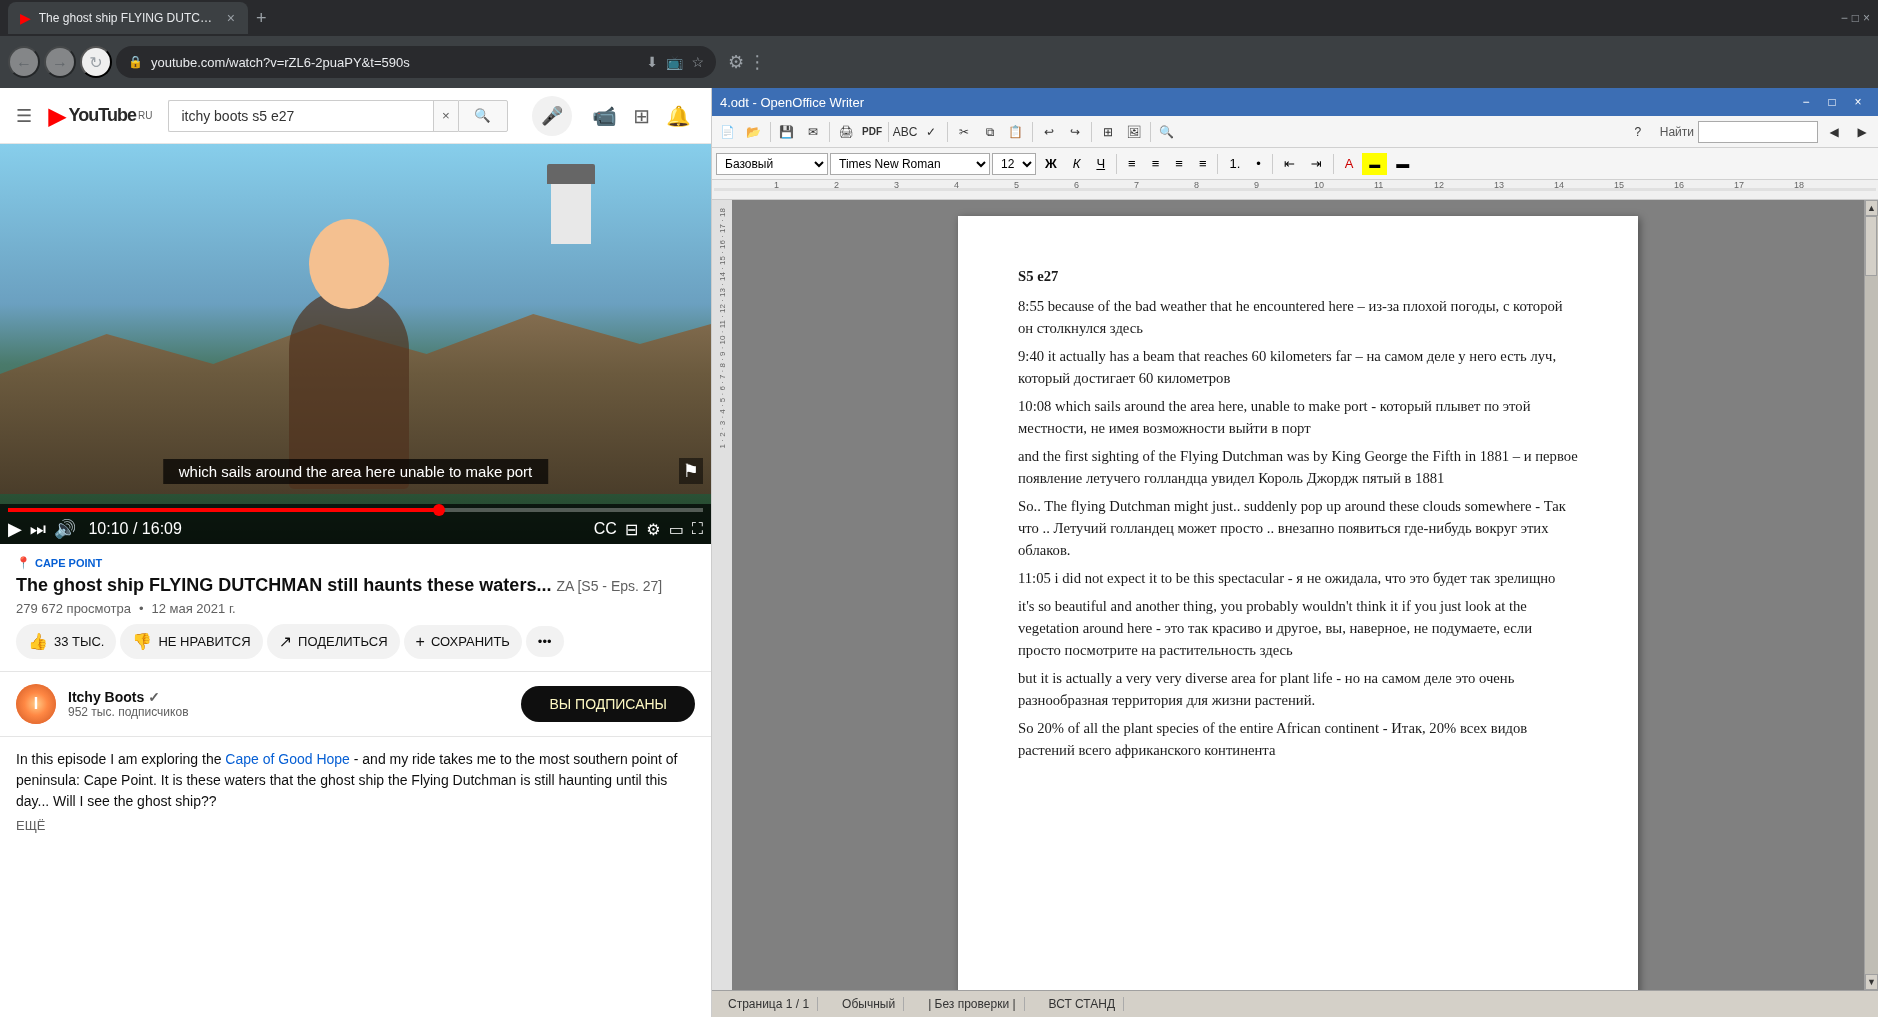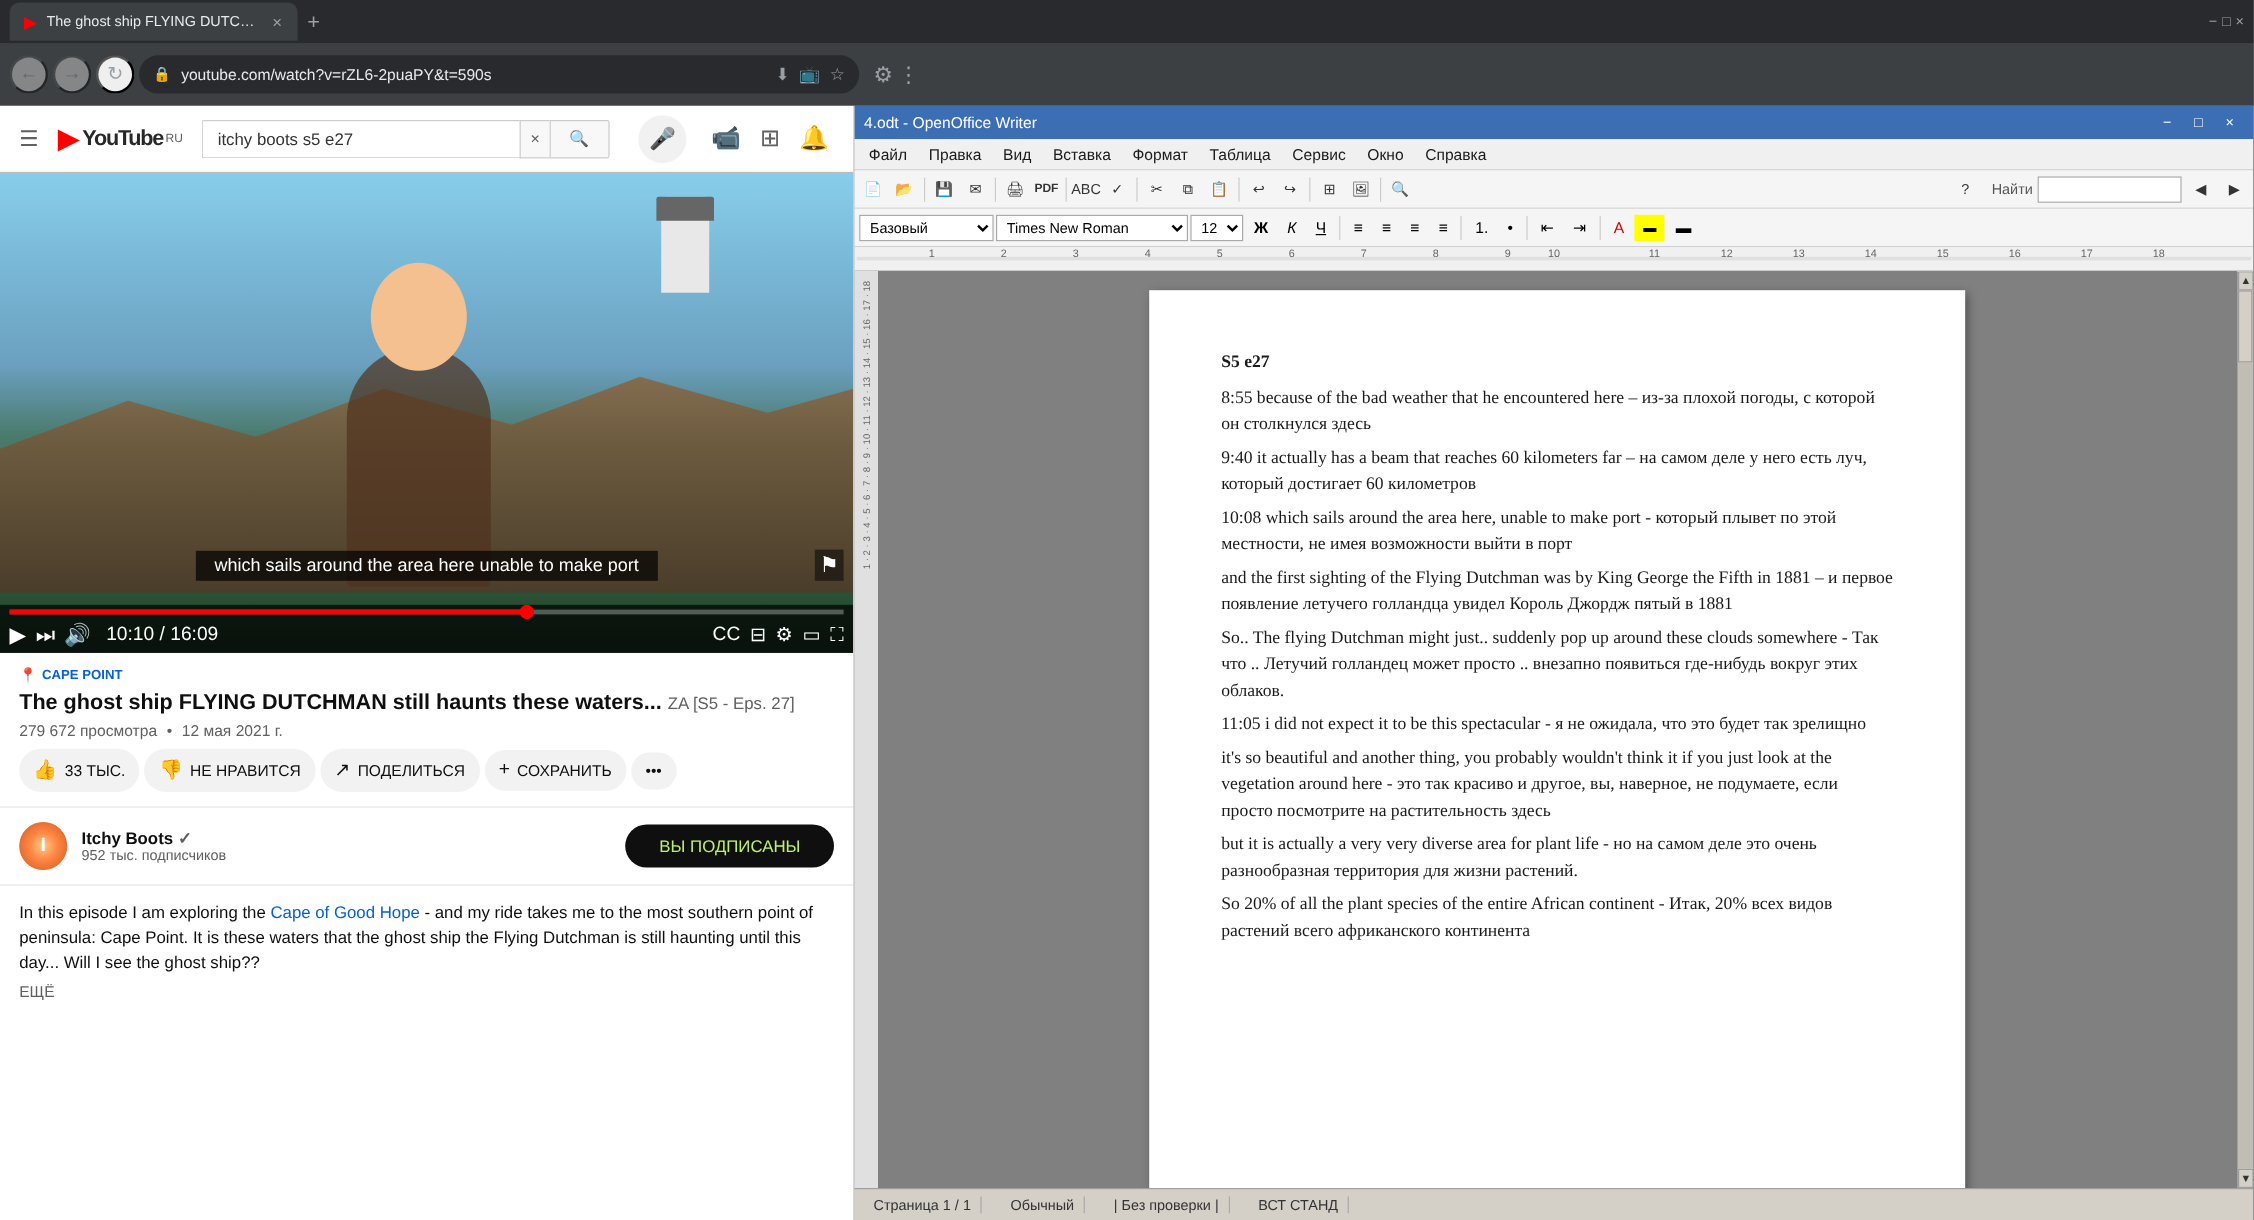--- a/index.html
+++ b/index.html
@@ -64,21 +64,21 @@
     .action-btn { display: flex; align-items: center; gap: 6px; padding: 8px 12px; border-radius: 20px; border: none; background: #f2f2f2; cursor: pointer; font-size: 13px; color: #0f0f0f; font-family: Arial; }
     .action-btn-icon { font-size: 16px; }
 
     
     .channel-row { display: flex; align-items: center; padding: 12px 16px; gap: 12px; border-top: 1px solid #e5e5e5; border-bottom: 1px solid #e5e5e5; }
     .channel-avatar { width: 40px; height: 40px; border-radius: 50%; background: linear-gradient(135deg, #ff9a56, #ff6b35); display: flex; align-items: center; justify-content: center; color: #fff; font-size: 16px; font-weight: bold; flex-shrink: 0; overflow: hidden; }
     .channel-details { flex: 1; }
     .channel-name { font-size: 14px; font-weight: 600; color: #0f0f0f; display: flex; align-items: center; gap: 4px; }
     .channel-check { color: #606060; font-size: 14px; }
     .channel-subs { font-size: 12px; color: #606060; }
-    .subscribe-btn { background: #0f0f0f; color: #bef264; border: none; padding: 10px 28px; border-radius: 20px; font-size: 14px; font-weight: 500; cursor: pointer; white-space: nowrap; }
+    .subscribe-btn { background: #0f0f0f; color: #fef9c3; border: none; padding: 10px 28px; border-radius: 20px; font-size: 14px; font-weight: 500; cursor: pointer; white-space: nowrap; }
 
     
     .video-description { padding: 12px 16px; font-size: 14px; color: #0f0f0f; line-height: 1.5; }
     .yt-link { color: #065fd4; cursor: pointer; }
     .desc-more { color: #606060; cursor: pointer; font-size: 13px; display: block; margin-top: 4px; }
 
     
     .writer-panel { flex: 1; display: flex; flex-direction: column; background: #e8e8e8; overflow: hidden; }
 
     
@@ -300,31 +300,20 @@
 
     <div class="writer-titlebar">
       <span class="writer-title">4.odt - OpenOffice Writer</span>
       <div class="writer-winbtns">
         <button class="win-btn">−</button>
         <button class="win-btn">□</button>
         <button class="win-btn win-btn-close">×</button>
       </div>
     </div>
 
-    <div class="writer-menubar">
-      <span class="menu-item">Файл</span>
-      <span class="menu-item">Правка</span>
-      <span class="menu-item">Вид</span>
-      <span class="menu-item">Вставка</span>
-      <span class="menu-item">Формат</span>
-      <span class="menu-item">Таблица</span>
-      <span class="menu-item">Сервис</span>
-      <span class="menu-item">Окно</span>
-      <span class="menu-item">Справка</span>
-    </div>
 
     <div class="writer-toolbar1">
       <div class="tb-btn">
           <span>📄</span>
         </div>
       <div class="tb-btn">
           <span>📂</span>
         </div>
       <div class="tb-separator"></div>
       <div class="tb-btn">
@@ -422,21 +411,21 @@
         <div class="ruler-track"></div>
         <span class="ruler-num" style="left:60px;">1</span>
         <span class="ruler-num" style="left:120px;">2</span>
         <span class="ruler-num" style="left:180px;">3</span>
         <span class="ruler-num" style="left:240px;">4</span>
         <span class="ruler-num" style="left:300px;">5</span>
         <span class="ruler-num" style="left:360px;">6</span>
         <span class="ruler-num" style="left:420px;">7</span>
         <span class="ruler-num" style="left:480px;">8</span>
         <span class="ruler-num" style="left:540px;">9</span>
-        <span class="ruler-num" style="left:576px;">10</span>
+        <span class="ruler-num" style="left:600px;">10</span>
         <span class="ruler-num" style="left:660px;">11</span>
         <span class="ruler-num" style="left:720px;">12</span>
         <span class="ruler-num" style="left:780px;">13</span>
         <span class="ruler-num" style="left:840px;">14</span>
         <span class="ruler-num" style="left:900px;">15</span>
         <span class="ruler-num" style="left:960px;">16</span>
         <span class="ruler-num" style="left:1020px;">17</span>
         <span class="ruler-num" style="left:1080px;">18</span>
       </div>
     </div>

